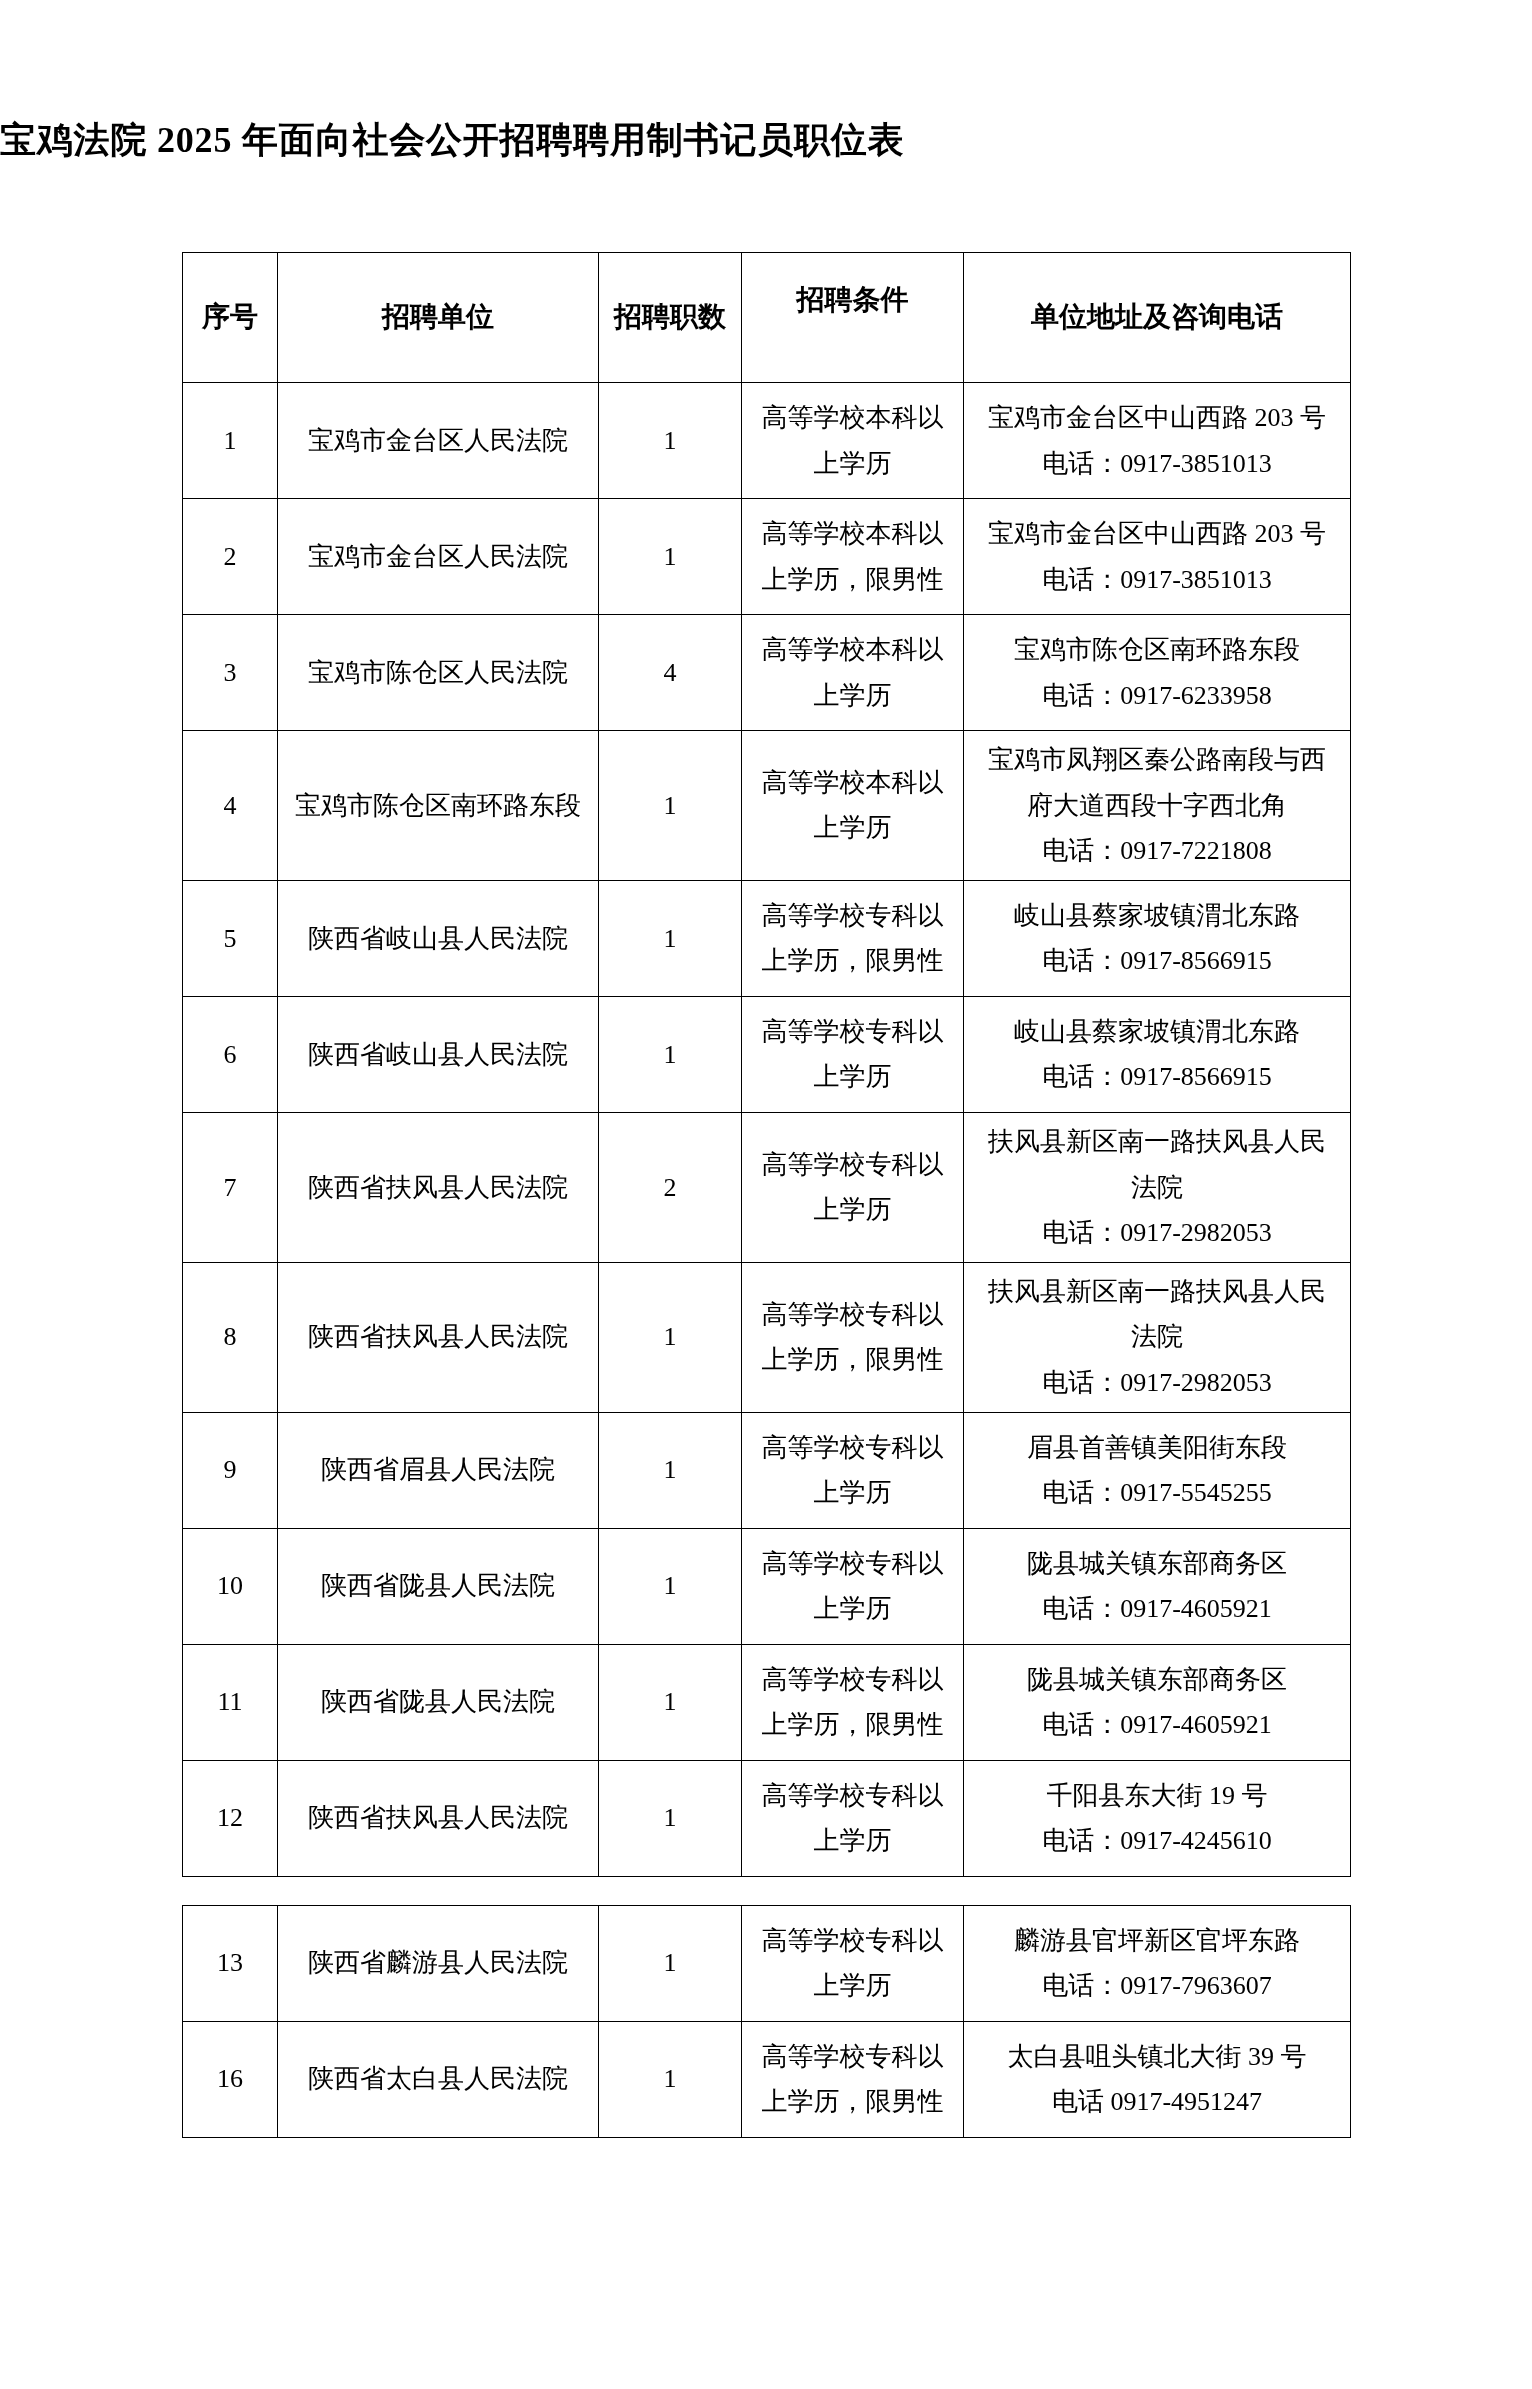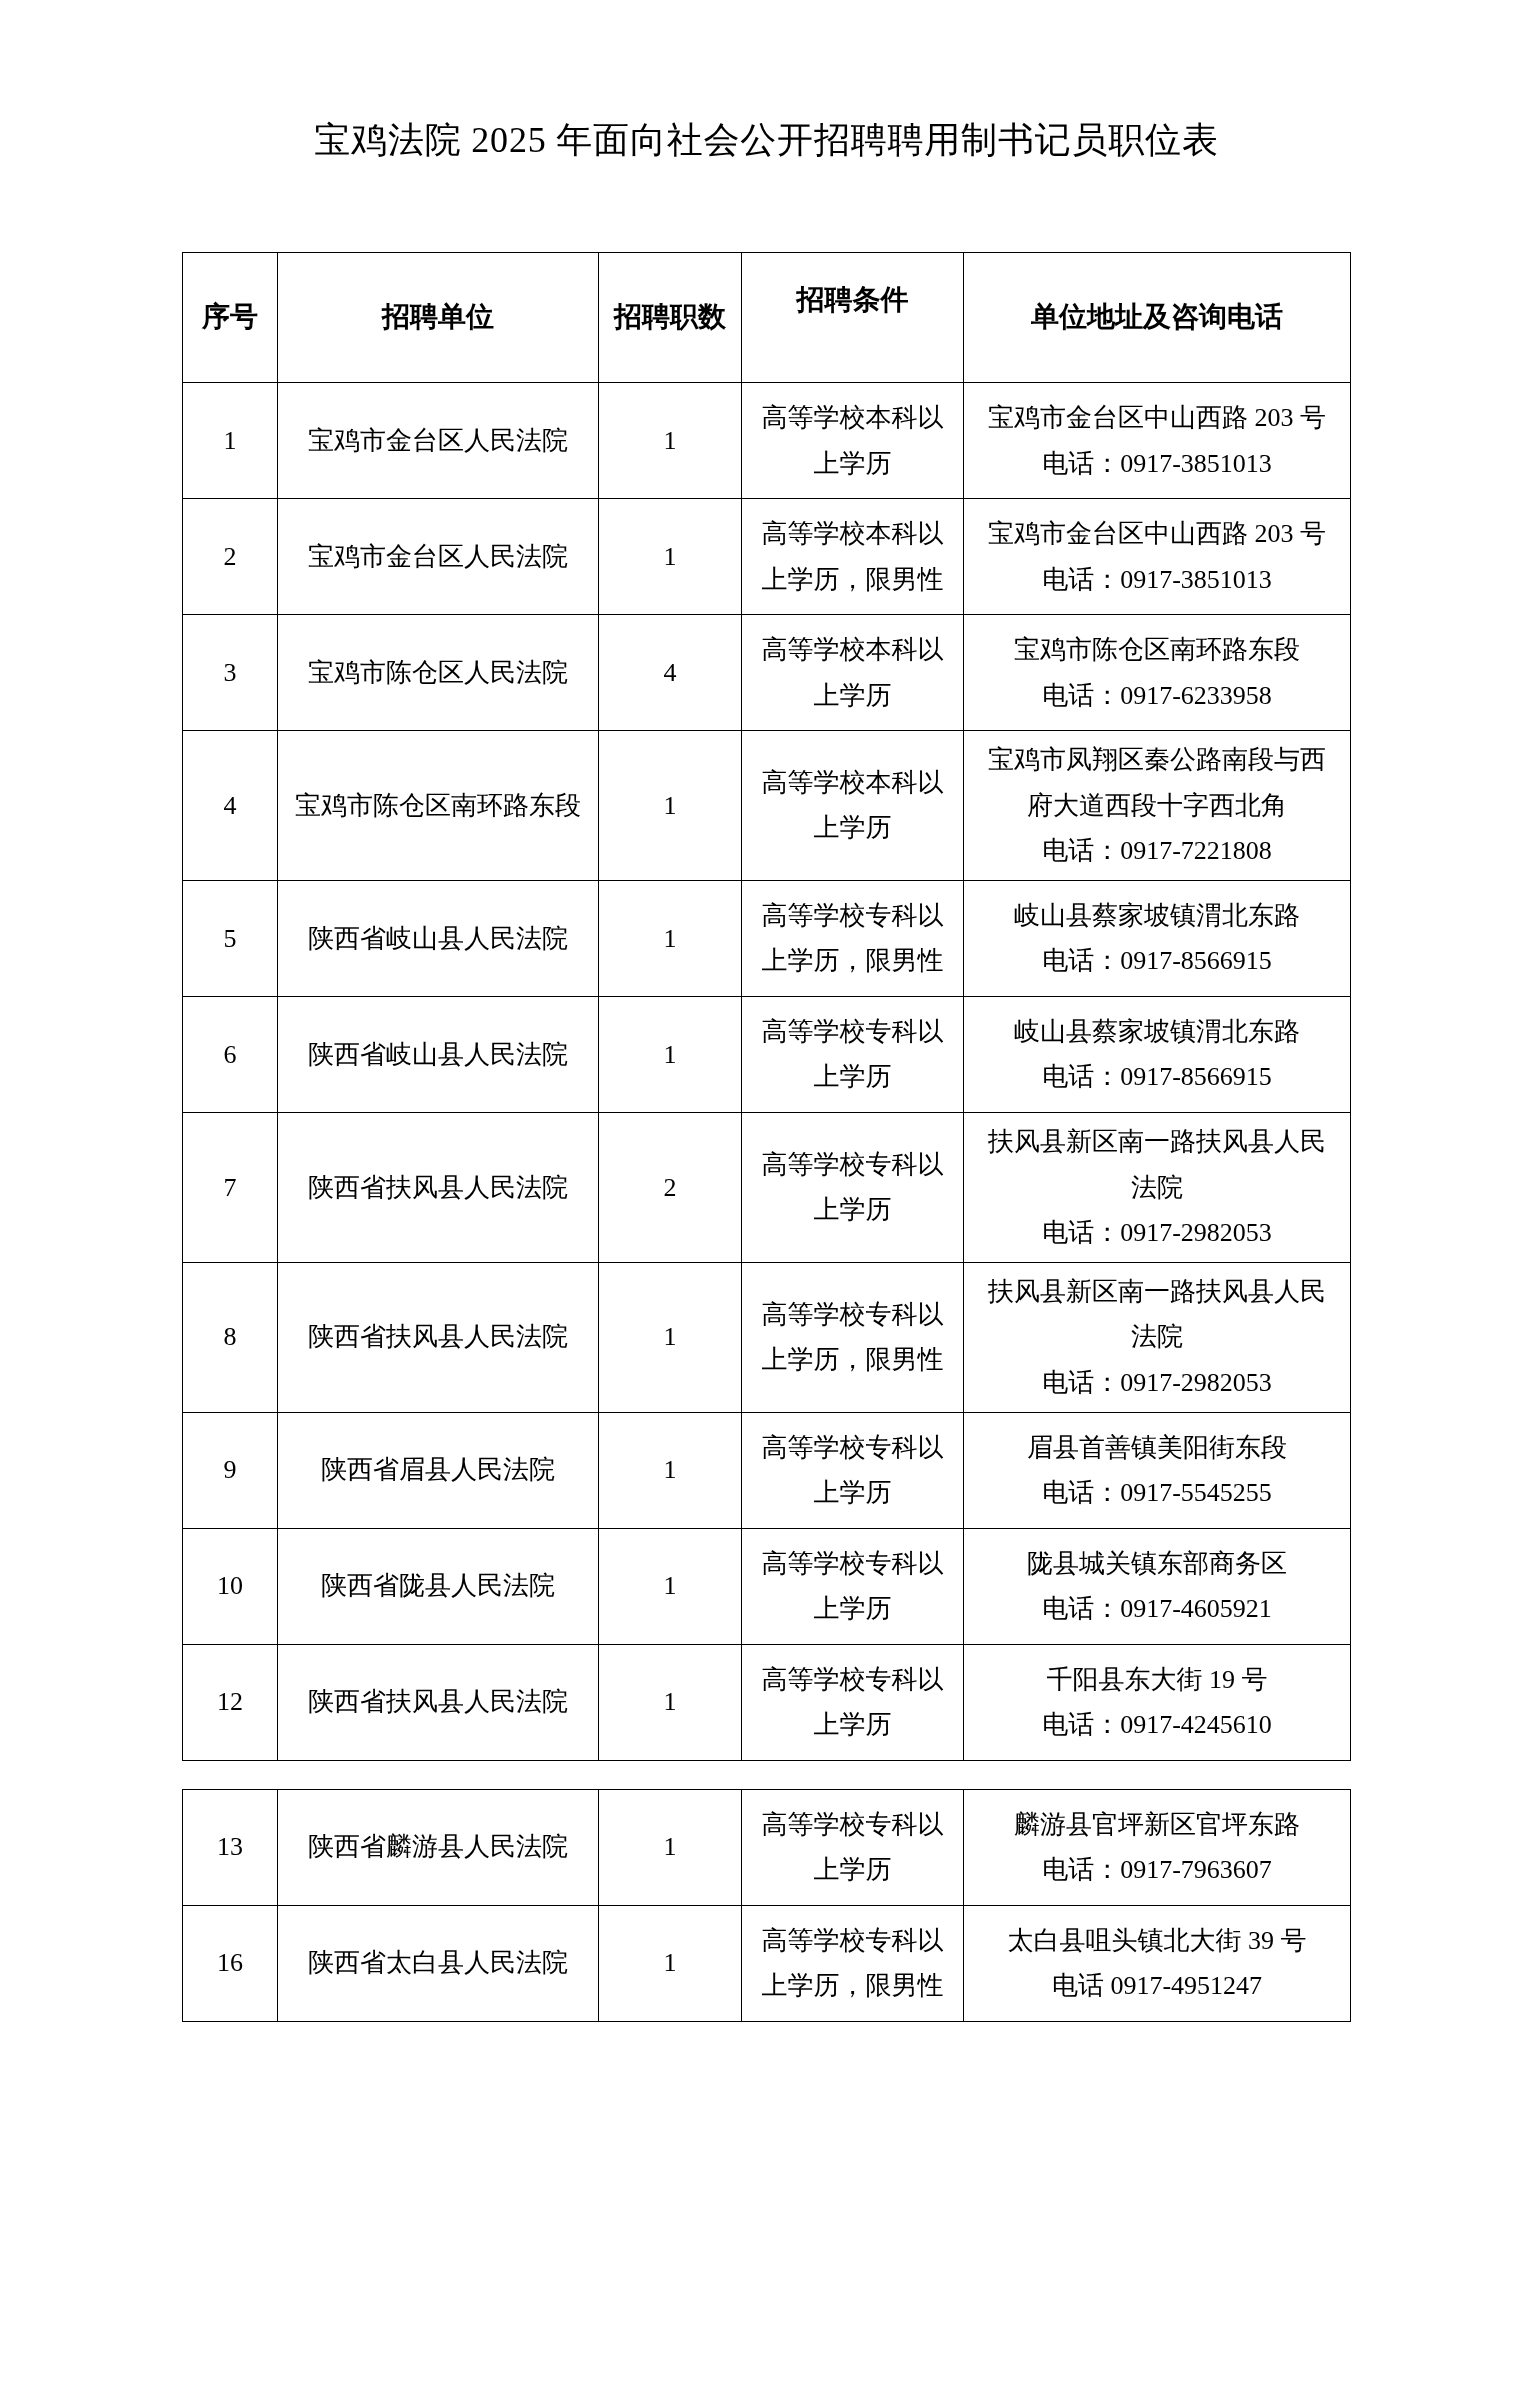--- a/index.html
+++ b/index.html
@@ -12,23 +12,22 @@
     min-height: 2389px;
     font-family: "Liberation Serif", "DejaVu Serif", serif;
     color: #000000;
   }
   .page {
     width: 1533px;
     box-sizing: border-box;
     padding-top: 116px;
   }
   .page-title {
-    text-align: center;
     font-size: 36px;
-    font-weight: normal;
+    font-weight: bold;
     letter-spacing: 0.8px;
     margin: 0 0 87px 0;
   }
   .tbl {
     border-collapse: collapse;
     table-layout: fixed;
     width: 1169px;
     margin: 0 auto;
   }
   .tbl col.c-no   { width: 95px; }
@@ -174,20 +173,29 @@
   <tr>
     <td>10</td>
     <td>陕西省陇县人民法院</td>
     <td>1</td>
     <td>高等学校专科以
 上学历</td>
     <td>陇县城关镇东部商务区
 电话：0917-4605921</td>
   </tr>
 
+  <tr>
+    <td>11</td>
+    <td>陕西省陇县人民法院</td>
+    <td>1</td>
+    <td>高等学校专科以
+上学历，限男性</td>
+    <td>陇县城关镇东部商务区
+电话：0917-4605921</td>
+  </tr>
 
   <tr>
     <td>12</td>
     <td>陕西省扶风县人民法院</td>
     <td>1</td>
     <td>高等学校专科以
 上学历</td>
     <td>千阳县东大街 19 号
 电话：0917-4245610</td>
   </tr>

